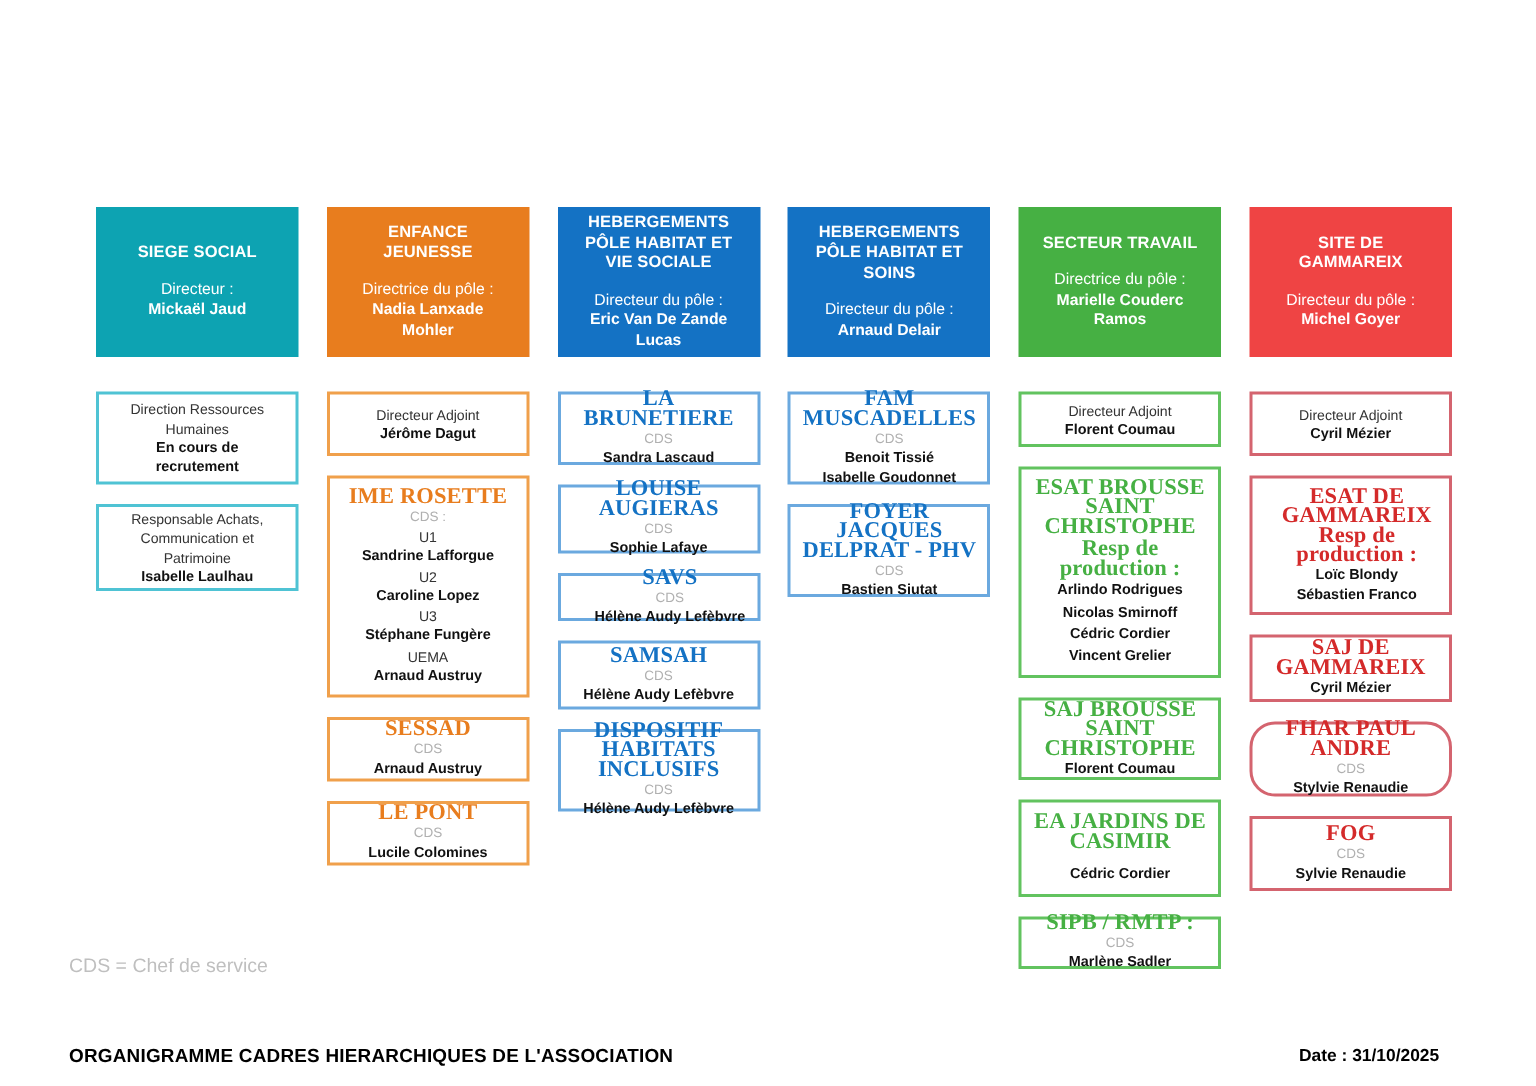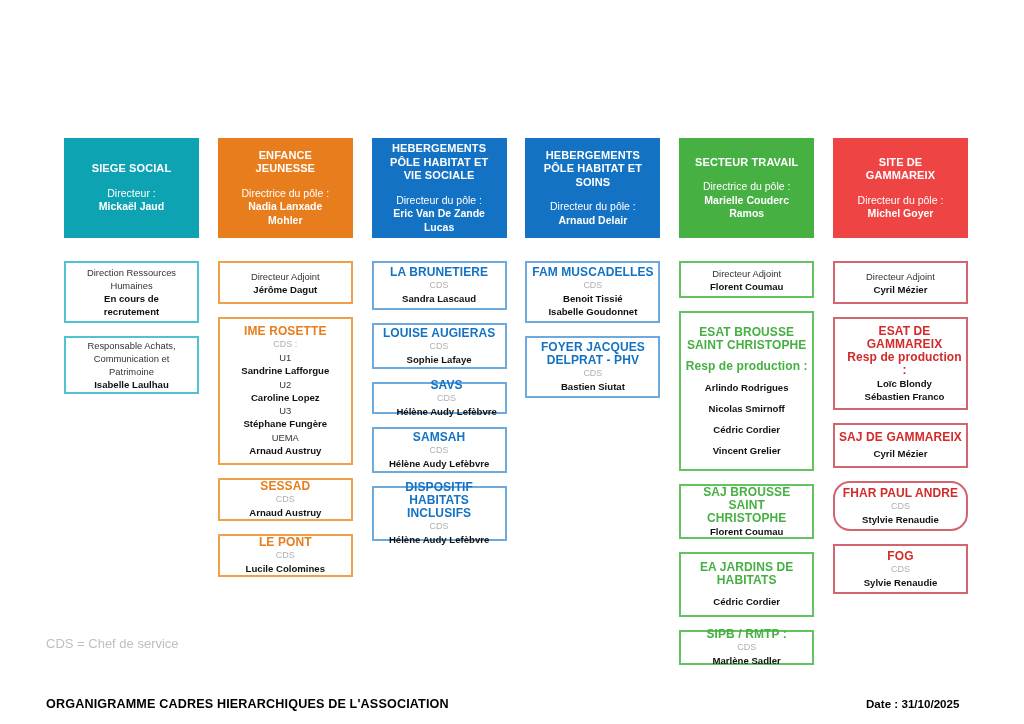--- a/index.html
+++ b/index.html
@@ -106,22 +106,23 @@
     padding: 6px 4px;
     display: flex;
     flex-direction: column;
     justify-content: center;
     align-items: center;
     text-align: center;
   }
   .ln { line-height: 13px; width: 100%; }
   .ln.t {          
     font-weight: bold;
-    font-size: 12px;
+    font-size: 15px;
     letter-spacing: .1px;
+    font-family: Liberation Serif, serif;
   }
   .ln.cds {        
     color: #b0b0b0;
     font-size: 9px;
     font-weight: normal;
   }
   .ln.n {          
     font-weight: bold;
     font-size: 9.6px;
     color: #111111;
@@ -311,21 +312,21 @@
         <div class="cr">
           <div>Directrice du pôle :</div>
           <div><b>Marielle Couderc</b></div>
           <div><b>Ramos</b></div>
         </div>
       </div>
       <div class="box" style="border-color: rgb(98, 195, 95); height: 37px;">
         <div class="ln p">Directeur Adjoint</div>
         <div class="ln n">Florent Coumau</div>
       </div>
-      <div class="box" style="border-color: rgb(98, 195, 95); height: 160px;">
+      <div class="box" style="border-color: rgb(98, 195, 95); height: 141px;">
         <div class="ln t" style="color: rgb(70, 176, 67);">ESAT BROUSSE</div>
         <div class="ln t" style="color: rgb(70, 176, 67);">SAINT CHRISTOPHE</div>
         <div class="ln gap"></div>
         <div class="ln t" style="color: rgb(70, 176, 67);">Resp de production :</div>
         <div class="ln gap"></div>
         <div class="ln n">Arlindo Rodrigues</div>
         <div class="ln gap"></div>
         <div class="ln n">Nicolas Smirnoff</div>
         <div class="ln gap"></div>
         <div class="ln n">Cédric Cordier</div>
@@ -333,21 +334,21 @@
         <div class="ln n">Vincent Grelier</div>
       </div>
       <div class="box" style="border-color: rgb(98, 195, 95); height: 55px;">
         <div class="ln t" style="color: rgb(70, 176, 67);">SAJ BROUSSE SAINT</div>
         <div class="ln t" style="color: rgb(70, 176, 67);">CHRISTOPHE</div>
         <div class="ln gap"></div>
         <div class="ln n">Florent Coumau</div>
       </div>
       <div class="box" style="border-color: rgb(98, 195, 95); height: 65px;">
         <div class="ln t" style="color: rgb(70, 176, 67);">EA JARDINS DE</div>
-        <div class="ln t" style="color: rgb(70, 176, 67);">HABITATS</div>
+        <div class="ln t" style="color: rgb(70, 176, 67);">CASIMIR</div>
         <div class="ln gap"></div>
         <div class="ln n">Cédric Cordier</div>
       </div>
       <div class="box" style="border-color: rgb(98, 195, 95); height: 35px;">
         <div class="ln t" style="color: rgb(70, 176, 67);">SIPB / RMTP :</div>
         <div class="ln cds">CDS</div>
         <div class="ln n">Marlène Sadler</div>
       </div>
     </div>
     <div class="column">

